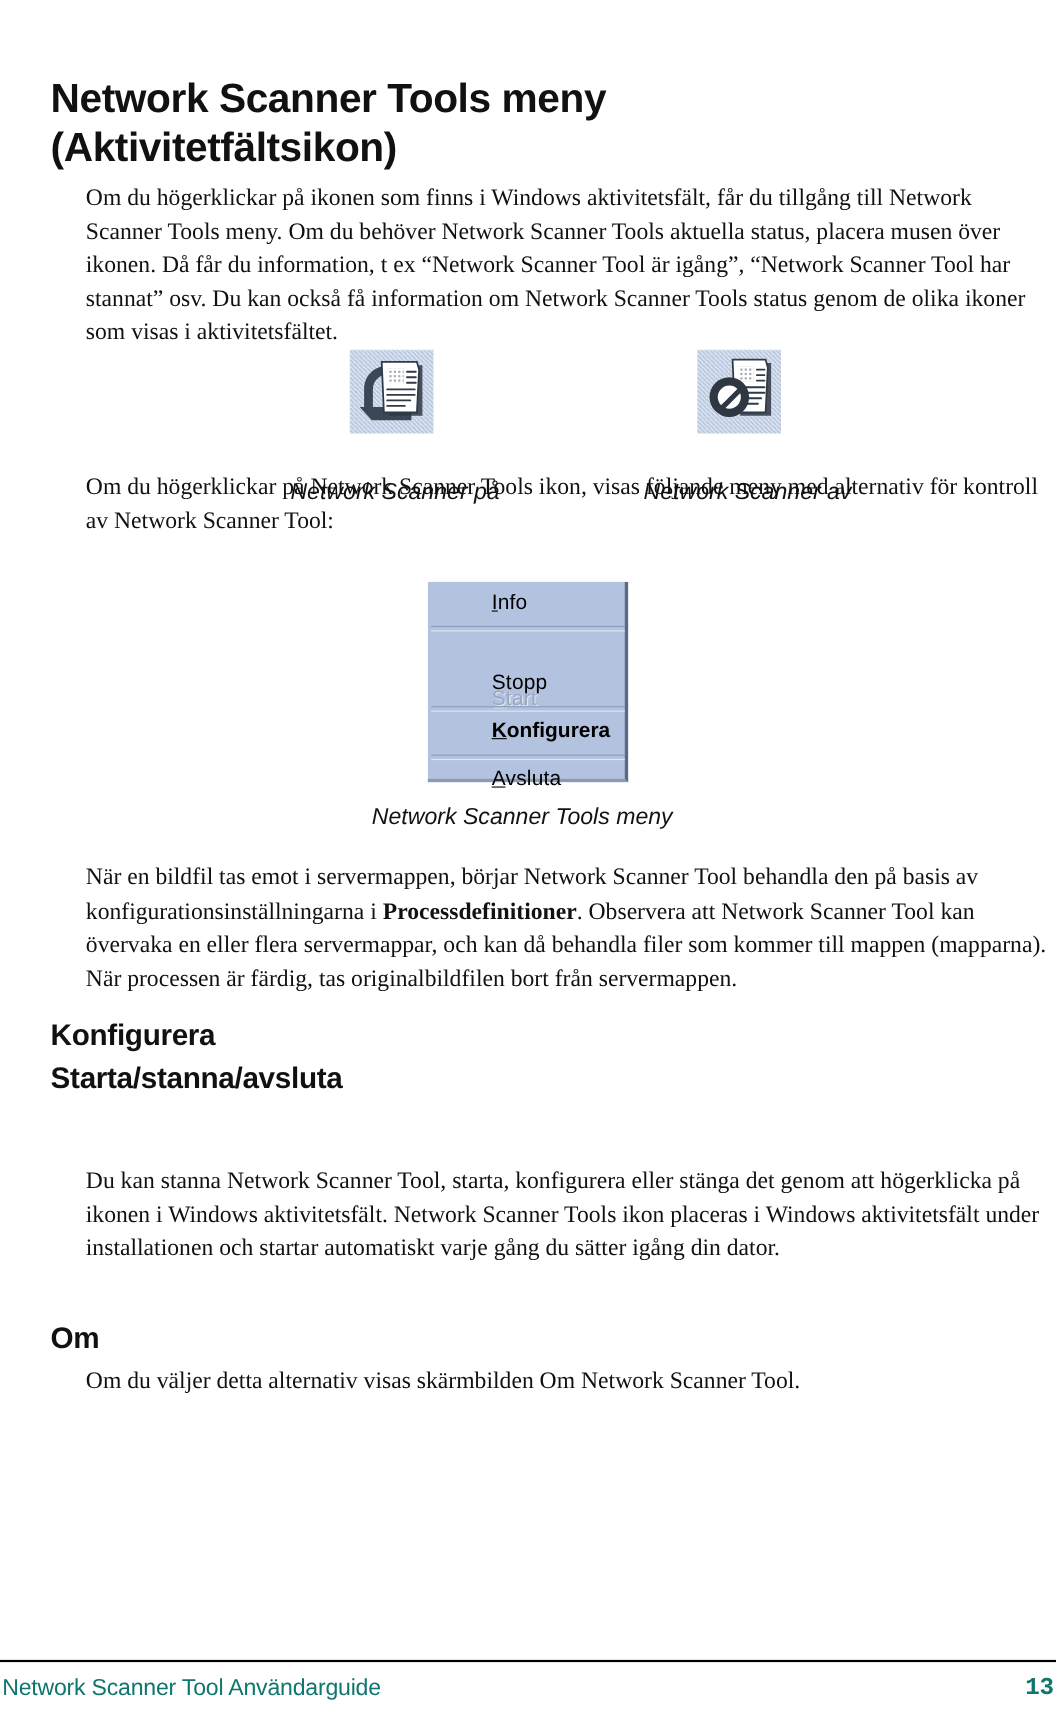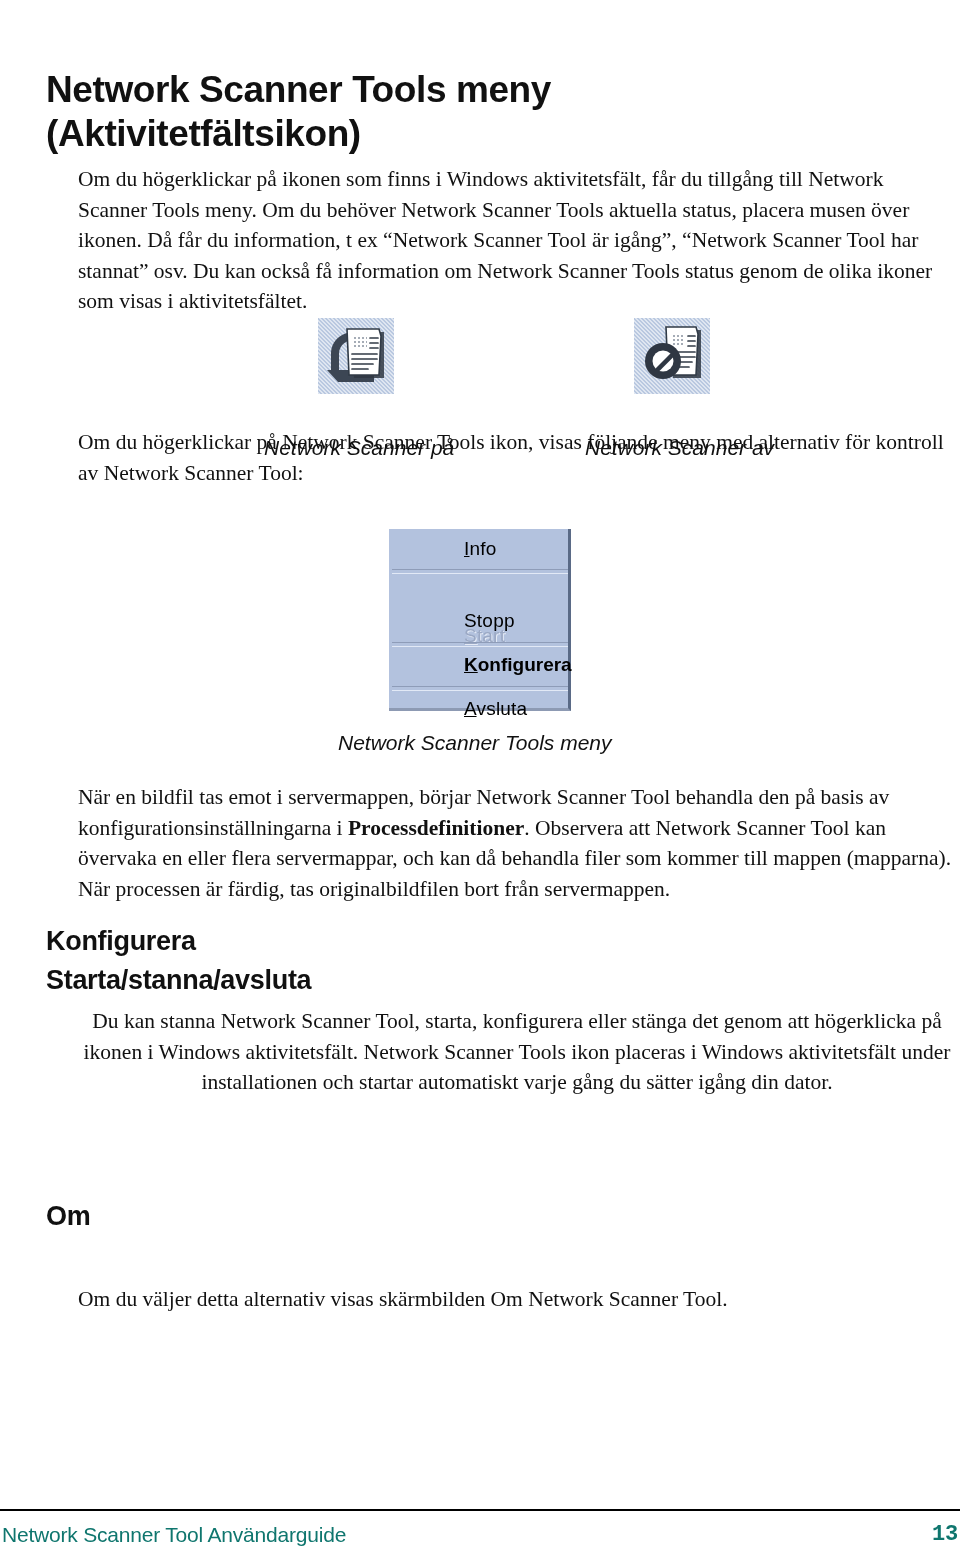--- a/index.html
+++ b/index.html
@@ -57,22 +57,22 @@
     left: 78px;
     font-size: 21.5px;
     line-height: 30.5px;
     text-align: left;
     color: #111111;
   }
   #para-intro  { top: 164px; width: 872px; }
   #para-menu   { top: 427px; width: 872px; }
   #para-proc   { top: 782px; width: 876px; }
   #para-konf   { top: 966px; width: 876px; }
-  #para-starta { top: 1006px; width: 878px; text-align: center; }
-  #para-om     { top: 1284px; width: 876px; }
+  #para-starta { top: 1058px; width: 878px; }
+  #para-om     { top: 1240px; width: 876px; }
 
   .para b { font-weight: bold; margin-top: 36px; }
 
   
   .icon-row {
     position: absolute;
     left: 0;
     top: 318px;
     width: 960px;
     height: 92px;
@@ -118,21 +118,21 @@
     box-sizing: border-box;
     font-family: "Liberation Sans", "DejaVu Sans", sans-serif;
     font-size: 19px;
   }
   .ctx-item {
     position: absolute;
     left: 0;
     width: 182px;
     height: 28px;
     line-height: 28px;
-    padding-left: 75px;
+    padding-left: 58px;
     box-sizing: border-box;
     color: #000000;
     letter-spacing: 0.2px;
   }
   .ctx-item .u { text-decoration: underline; }
   .ctx-item.disabled {
     color: #9aa8c4;
     text-shadow: 1px 1px 0 #e4eaf6;
   }
   .ctx-item.bold { font-weight: bold; letter-spacing: 0px; }

